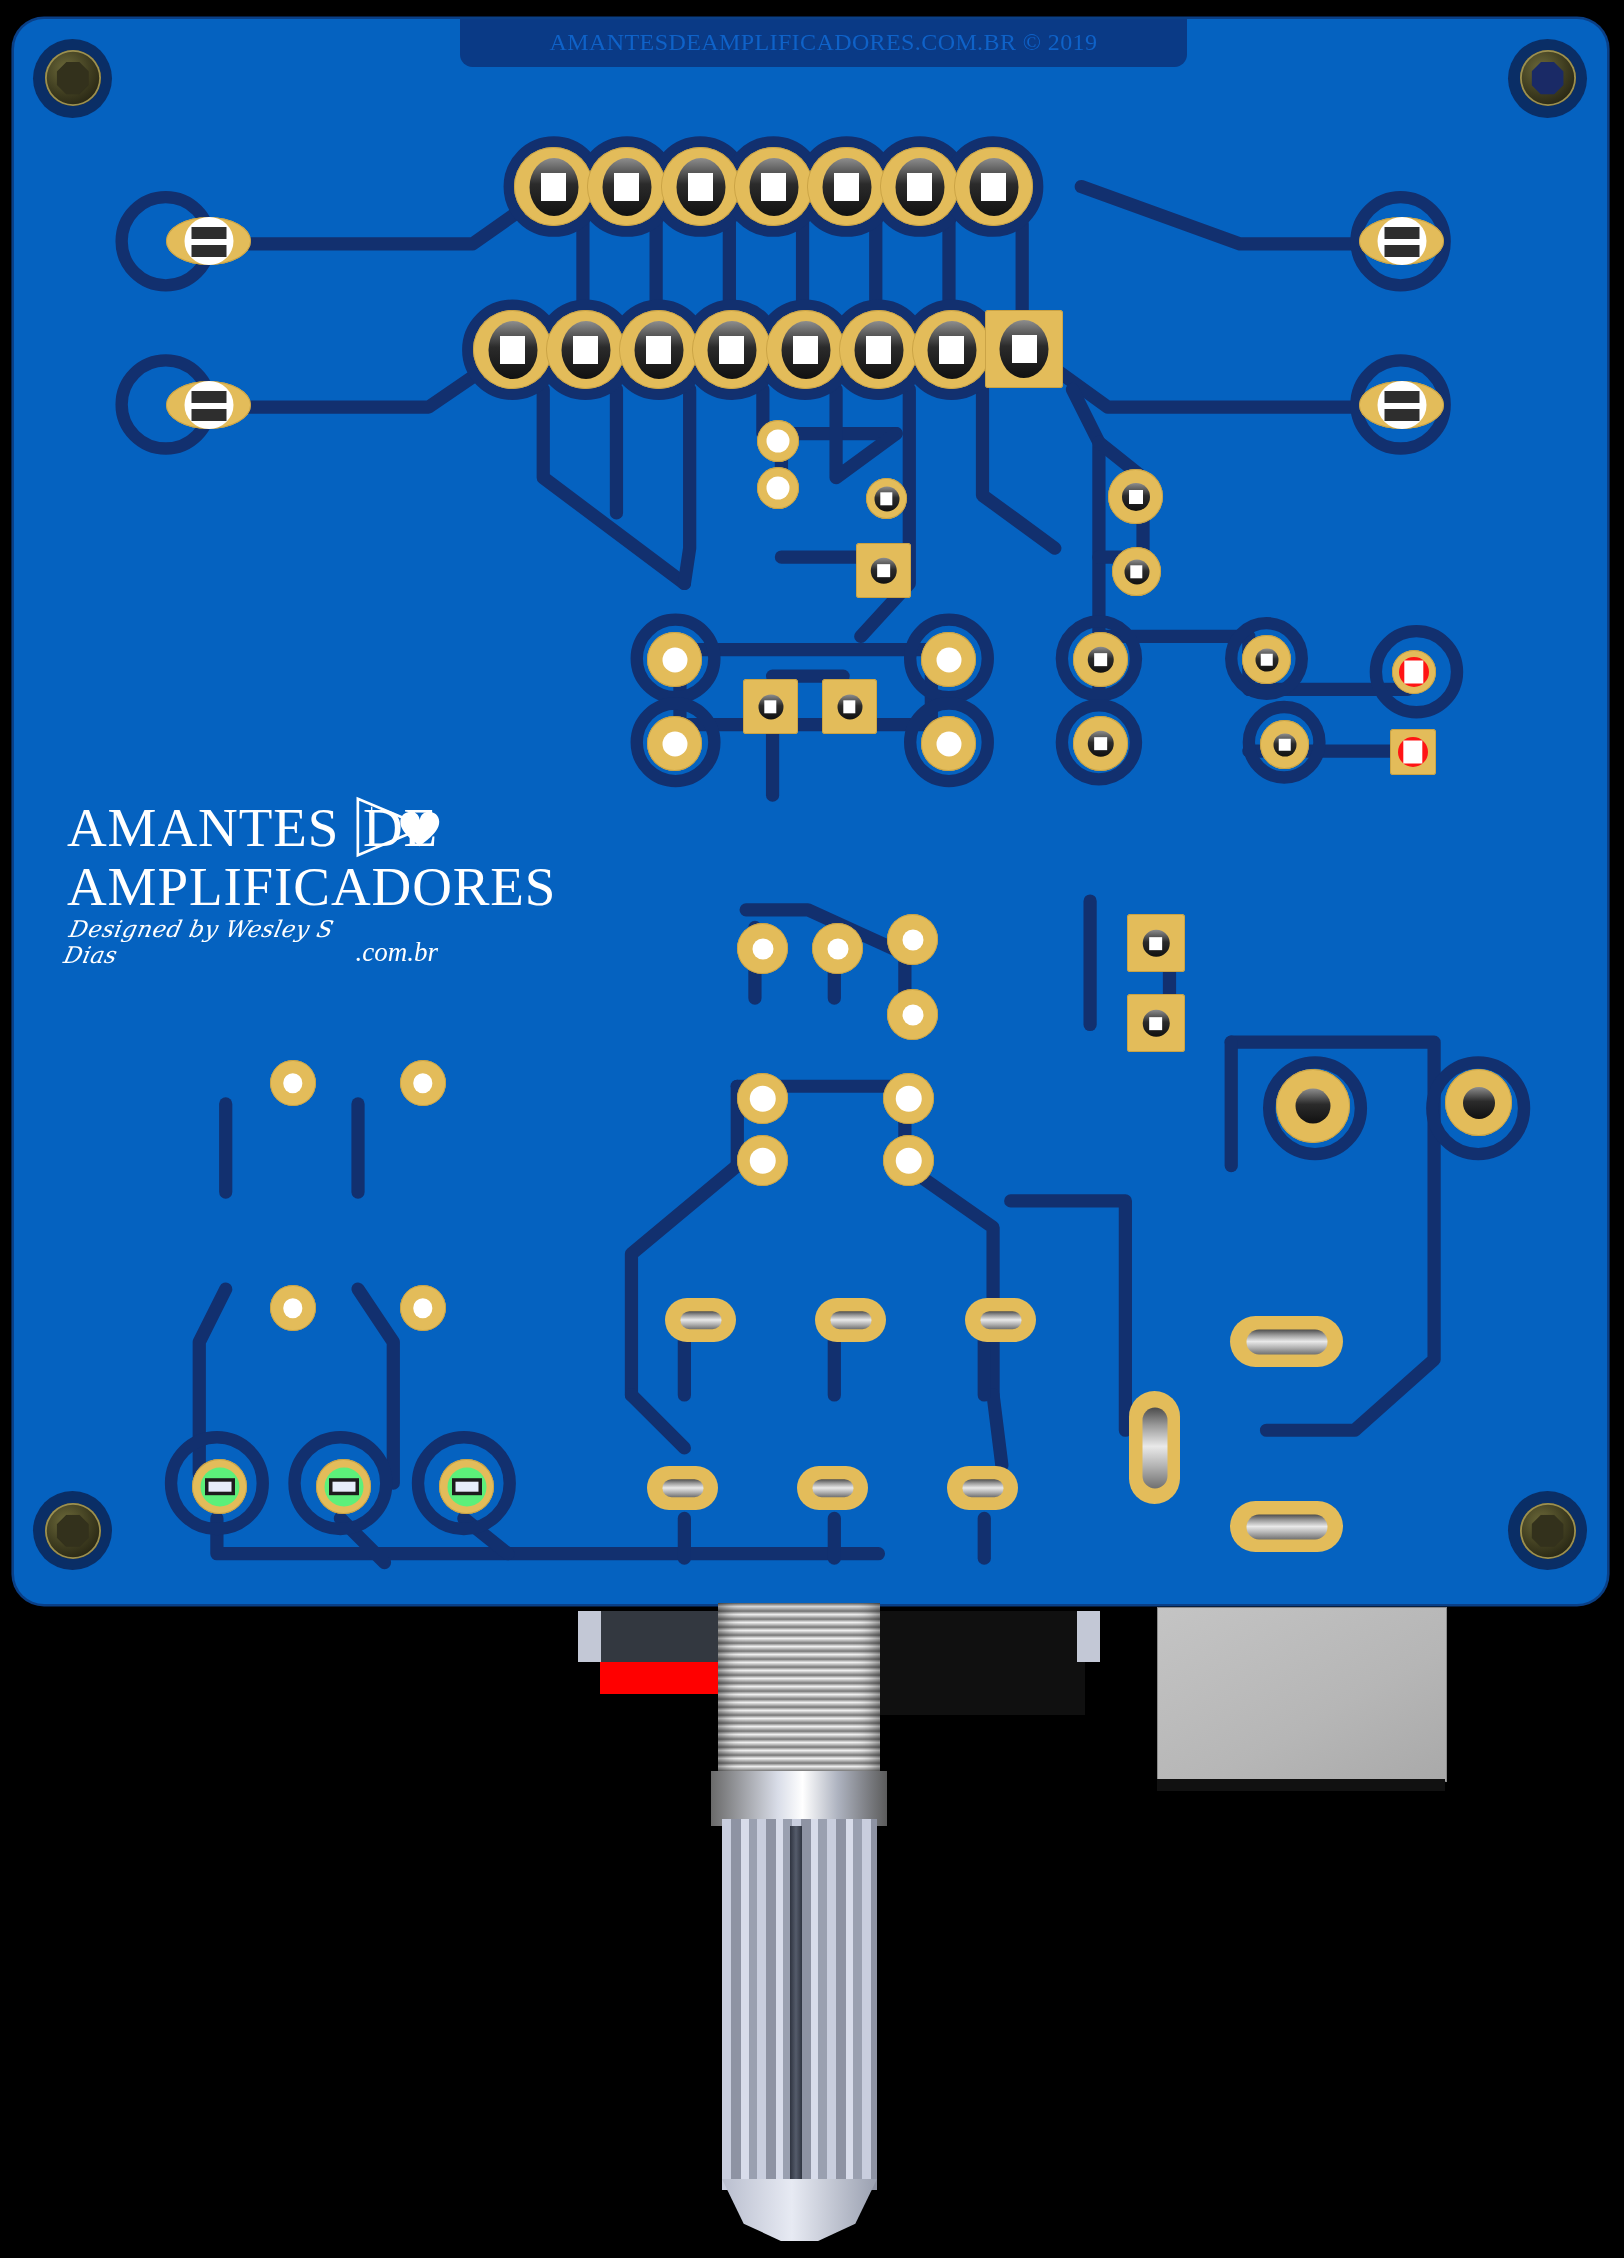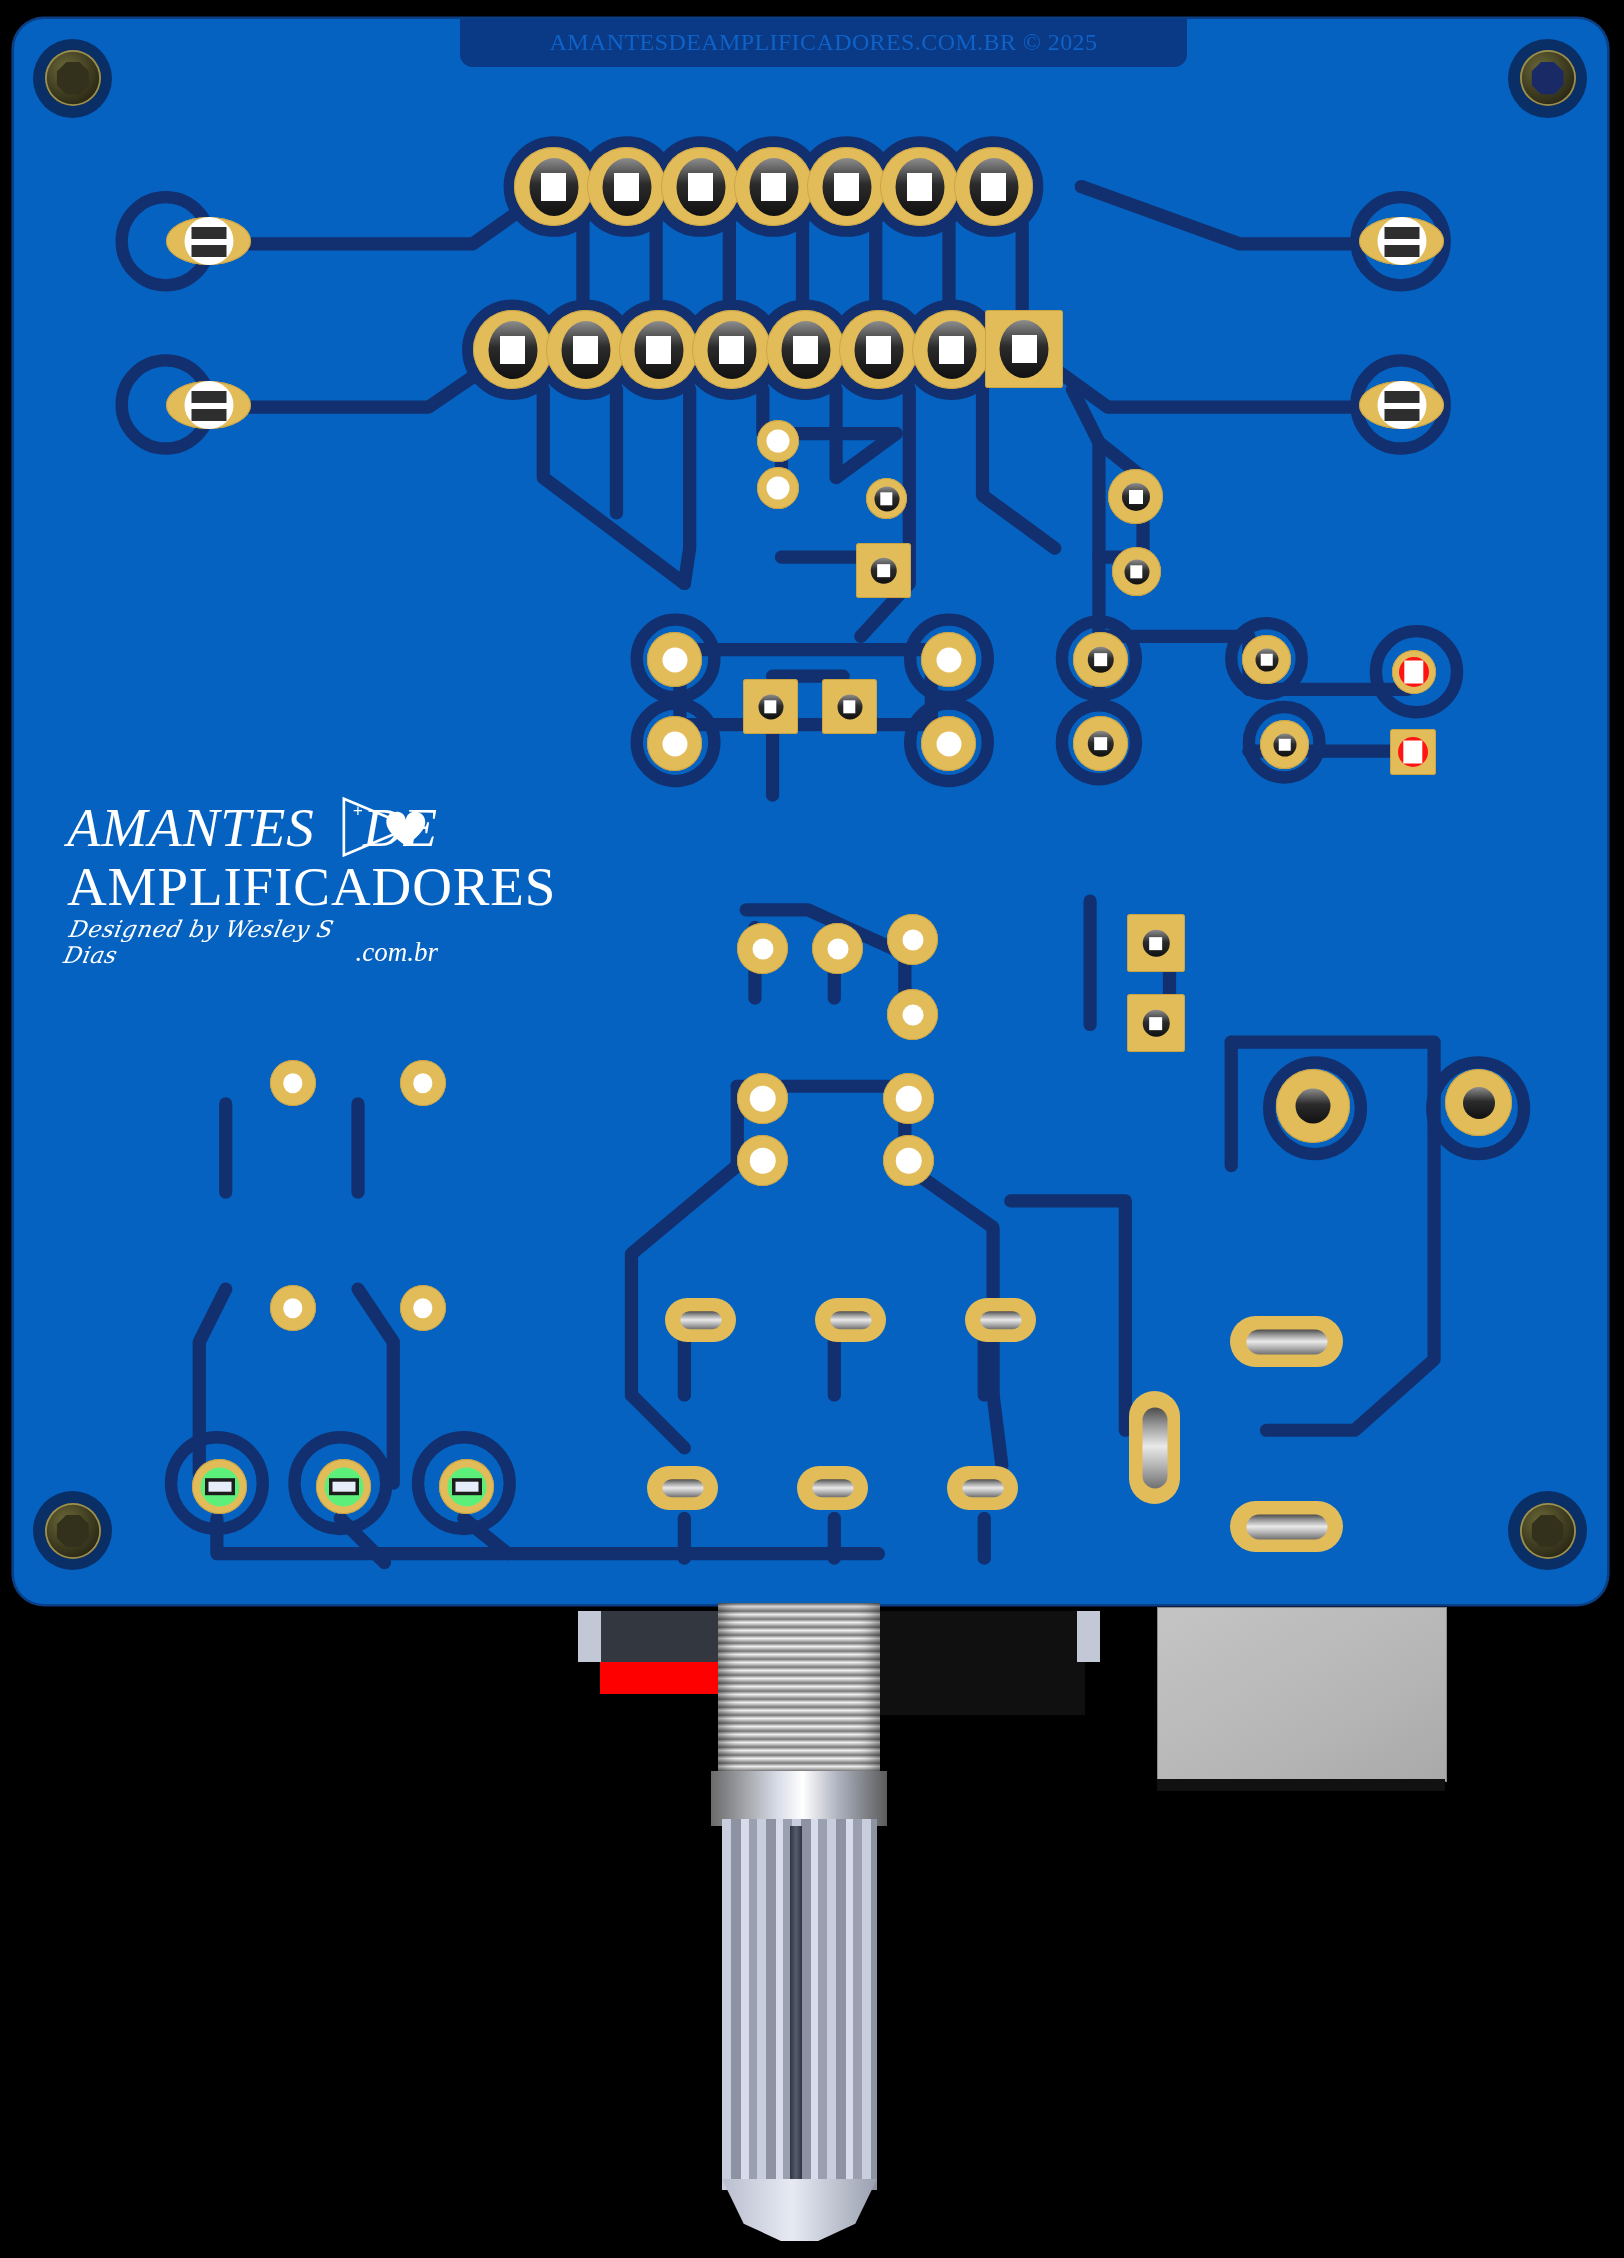--- a/index.html
+++ b/index.html
@@ -21,21 +21,21 @@
                font-family:"Liberation Serif",serif;white-space:nowrap;}
 
   
   #idtext{position:absolute;left:60px;top:526px;color:#ffffff;
           font-size:35px;line-height:39px;font-family:"Liberation Serif",serif;}
 
   
   #logo{position:absolute;left:53px;top:776px;width:371px;color:#fff;}
   .logo-l1{font-size:55px;line-height:53px;letter-spacing:0.9px;font-family:"Liberation Serif",serif;}
   .logo-l2{font-size:55px;line-height:55px;letter-spacing:0.9px;font-family:"Liberation Serif",serif;}
-  .logo-row{display:flex;align-items:center;gap:20px;font-style:italic;}
+  .logo-row{display:flex;align-items:center;gap:10px;}
   .logo-amp{position:relative;width:92px;height:64px;}
   .logo-amp svg{position:absolute;left:0;top:0;}
   .logo-sig{display:flex;align-items:flex-end;gap:8.8px;margin-top:1.8px;}
   .logo-sig .sig{font-family:"DejaVu Serif",serif;font-style:italic;font-size:23px;
                  transform:skewX(-12deg);letter-spacing:0.4px;}
   .logo-sig .dom{font-family:"Liberation Serif",serif;font-style:italic;font-size:27px;}
 
   
   .pad{position:absolute;}
   
@@ -231,21 +231,21 @@
           <circle cx="1230" cy="725" r="42"></circle>
             <circle cx="1230" cy="820" r="42"></circle>
           <circle cx="1420" cy="725" r="40"></circle>
             <circle cx="1440" cy="820" r="40"></circle>
           <circle cx="1475" cy="1235" r="52"></circle>
             <circle cx="1660" cy="1235" r="52"></circle>
         </g>
       </svg>
 
       <div id="banner">
-        <span>AMANTESDEAMPLIFICADORES.COM.BR © 2025</span>
+        <span>AMANTESDEAMPLIFICADORES.COM.BR © 2019</span>
       </div>
 
       <div class="mount" style="left:19.4px;top:19.4px;width:79px;height:79px;">
         <div class="ringg" style="width:56px;height:56px;">
             <div class="octa"></div>
           </div>
       </div>
       <div class="mount" style="left:1494px;top:19.4px;width:79px;height:79px;">
         <div class="ringg" style="width:56px;height:56px;">
             <div class="octa" style="background:#1a2a66;"></div>

